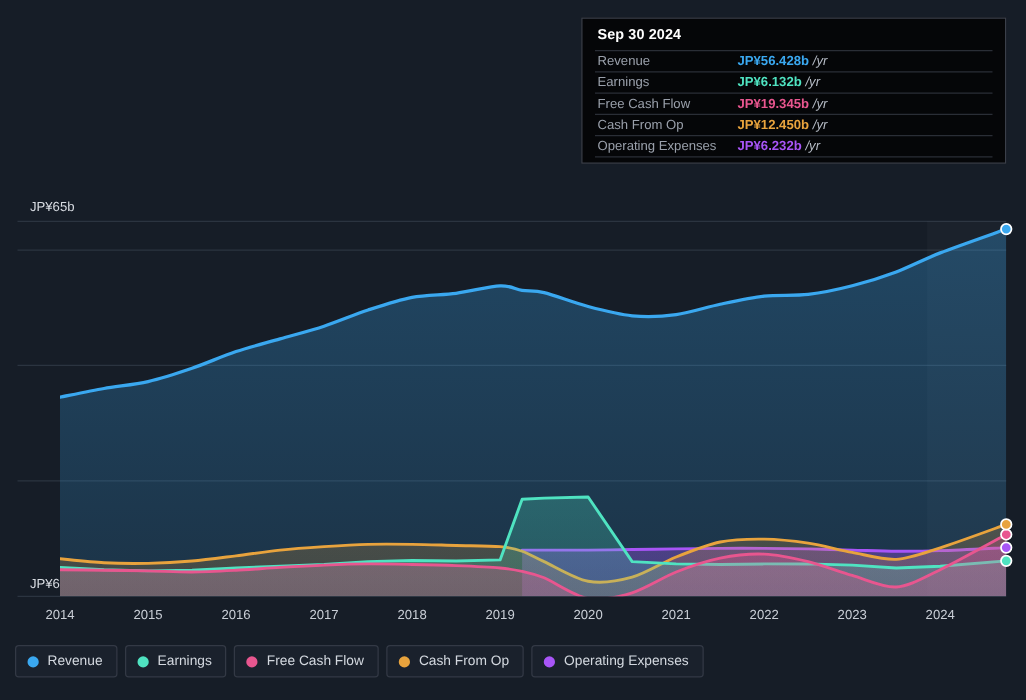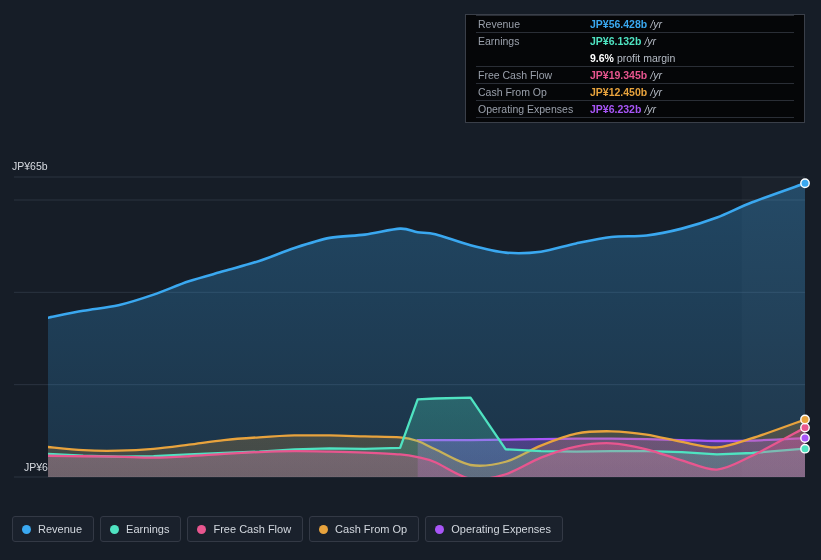--- a/index.html
+++ b/index.html
@@ -35,21 +35,21 @@
   .tt-unit { color:#b6bcc6; font-size:10.5px; font-weight:normal; margin-left:3px;font-style:italic; }
   .tt-row.sub { border-top:none; }
   .tt-row.sub .tt-label { width:112px; }
   .tt-margin-val { color:#ffffff; font-size:10.5px; font-weight:bold; }
   .tt-margin-txt { color:#b6bcc6; font-size:10.5px; margin-left:3px; }
   .tt-last { border-bottom:1px solid #2a2e36; }
 
   
   .chart-area { position:absolute; left:0; top:158px; width:821px; height:325px; }
   .axis-top-label {
-    position:absolute; left:12px; top:160px;
+    position:absolute; left:24px; top:160px;
     color:#d8dce2; font-size:10.5px; z-index:12;
   }
   .axis-zero-label {
     position:absolute; left:24px; top:461px;
     color:#d8dce2; font-size:10.5px; z-index:12;
   }
   svg.plot { position:absolute; left:0; top:0; }
 
   
   .xaxis { position:absolute; left:0; top:480px; width:821px; height:28px; }
@@ -65,35 +65,31 @@
   }
   .lg-dot { width:9px; height:9px; border-radius:50%; flex:none; }
   .lg-text { color:#d3d8df; font-size:11px; white-space:nowrap; }
 </style>
 </head>
 <body>
 
 <div id="stage">
 
   <div class="tooltip">
+    <div class="tt-date">Sep 30 2024</div>
     <div id="tt-rows">
         <div class="tt-row">
           <span class="tt-label">Revenue</span>
           <span class="tt-val" style="color: rgb(58, 168, 240);">JP¥56.428b</span>
           <span class="tt-unit">/yr</span>
         </div>
         <div class="tt-row">
           <span class="tt-label">Earnings</span>
           <span class="tt-val" style="color: rgb(79, 227, 193);">JP¥6.132b</span>
           <span class="tt-unit">/yr</span>
-        </div>
-        <div class="tt-row sub">
-          <span class="tt-label"></span>
-          <span class="tt-margin-val">9.6%</span>
-          <span class="tt-margin-txt">profit margin</span>
         </div>
         <div class="tt-row">
           <span class="tt-label">Free Cash Flow</span>
           <span class="tt-val" style="color: rgb(232, 86, 143);">JP¥19.345b</span>
           <span class="tt-unit">/yr</span>
         </div>
         <div class="tt-row">
           <span class="tt-label">Cash From Op</span>
           <span class="tt-val" style="color: rgb(232, 163, 61);">JP¥12.450b</span>
           <span class="tt-unit">/yr</span>
@@ -155,20 +151,33 @@
           <path d="M 48.00 297.76 C 53.28 297.83, 72.65 298.09, 83.21 298.23 C 93.77 298.36, 107.86 298.48, 118.42 298.69 C 128.98 298.89, 143.07 299.68, 153.63 299.61 C 164.19 299.54, 178.27 298.78, 188.84 298.23 C 199.40 297.67, 213.48 296.54, 224.05 295.92 C 234.61 295.29, 248.69 294.49, 259.26 294.07 C 269.82 293.65, 283.90 293.22, 294.47 293.15 C 305.03 293.08, 319.11 293.40, 329.67 293.61 C 340.24 293.82, 354.32 294.12, 364.88 294.53 C 375.45 294.95, 392.17 295.69, 400.09 296.38 C 408.02 297.07, 412.42 297.97, 417.70 299.15 C 422.98 300.33, 427.38 300.97, 435.30 304.23 C 443.22 307.48, 459.95 319.05, 470.51 320.85 C 481.07 322.65, 495.16 319.42, 505.72 316.23 C 516.28 313.04, 530.37 303.76, 540.93 299.61 C 551.49 295.46, 565.58 290.68, 576.14 288.53 C 586.70 286.38, 600.79 284.88, 611.35 285.30 C 621.91 285.71, 636.00 288.74, 646.56 291.30 C 657.12 293.86, 671.20 299.33, 681.77 302.38 C 692.33 305.43, 706.41 312.31, 716.98 311.61 C 727.54 310.92, 738.98 304.06, 752.19 297.76 C 765.39 291.46, 797.08 273.83, 805.00 269.61" fill="none" stroke="#e8568f" stroke-width="2.3" stroke-linejoin="round" stroke-linecap="round"></path>
         </g>
         <circle cx="805" cy="25.273816666666676" r="4.2" fill="#3aa8f0" stroke="#ffffff" stroke-width="1.4"></circle>
         <circle cx="805" cy="290.6906" r="4.2" fill="#4fe3c1" stroke="#ffffff" stroke-width="1.4"></circle>
         <circle cx="805" cy="269.60628333333335" r="4.2" fill="#e8568f" stroke="#ffffff" stroke-width="1.4"></circle>
         <circle cx="805" cy="261.52250000000004" r="4.2" fill="#e8a33d" stroke="#ffffff" stroke-width="1.4"></circle>
         <circle cx="805" cy="280.05841666666663" r="4.2" fill="#a855f7" stroke="#ffffff" stroke-width="1.4"></circle>
       </svg>
   </div>
 
+  <div class="xaxis" id="xaxis">
+      <div class="xtick" style="left: 48px;">2014</div>
+      <div class="xtick" style="left: 118.419px;">2015</div>
+      <div class="xtick" style="left: 188.837px;">2016</div>
+      <div class="xtick" style="left: 259.256px;">2017</div>
+      <div class="xtick" style="left: 329.674px;">2018</div>
+      <div class="xtick" style="left: 400.093px;">2019</div>
+      <div class="xtick" style="left: 470.512px;">2020</div>
+      <div class="xtick" style="left: 540.93px;">2021</div>
+      <div class="xtick" style="left: 611.349px;">2022</div>
+      <div class="xtick" style="left: 681.767px;">2023</div>
+      <div class="xtick" style="left: 752.186px;">2024</div>
+    </div>
 
   <div class="legend" id="legend">
       <div class="lg-item">
         <span class="lg-dot" style="background: rgb(58, 168, 240);"></span>
         <span class="lg-text">Revenue</span>
       </div>
       <div class="lg-item">
         <span class="lg-dot" style="background: rgb(79, 227, 193);"></span>
         <span class="lg-text">Earnings</span>
       </div>

